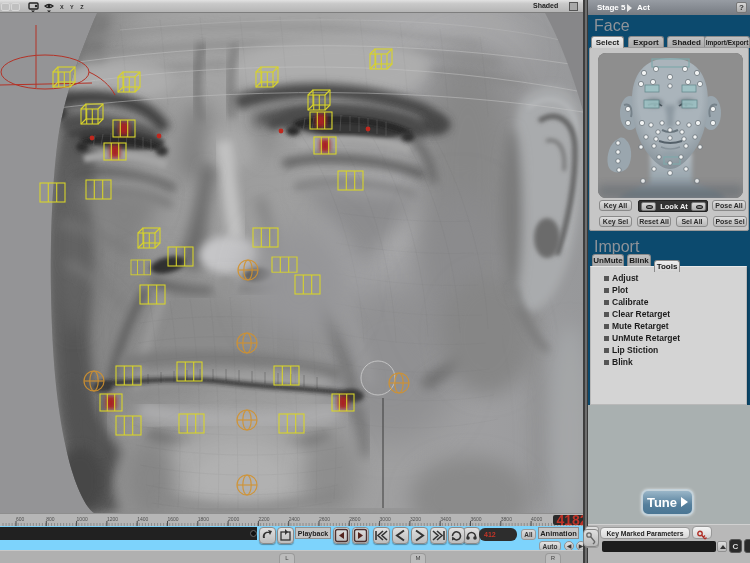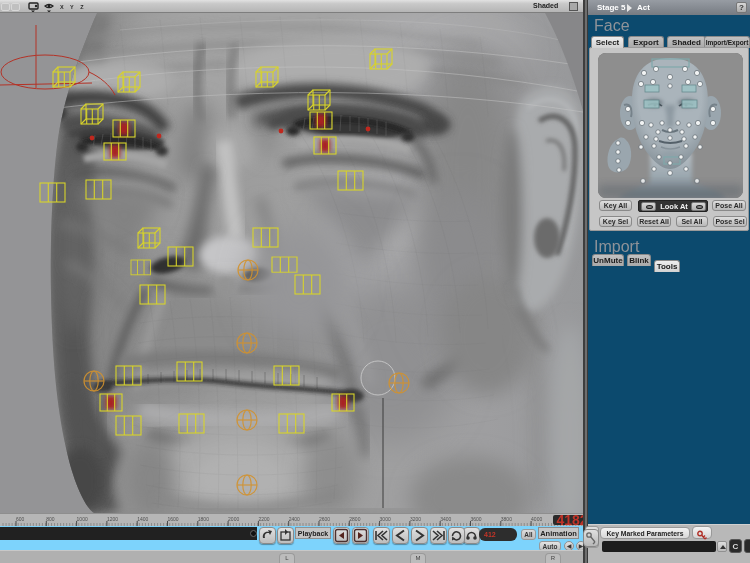--- a/index.html
+++ b/index.html
@@ -918,21 +918,34 @@
       <div class="pbtn" style="left:47px;top:168px;width:34px">Reset All</div>
       <div class="pbtn" style="left:86px;top:168px;width:32px">Sel All</div>
       <div class="pbtn" style="left:123px;top:168px;width:34px">Pose Sel</div>
     </div>
 
     <div class="seclbl" style="top:238px">Import</div>
     <div class="tab active2 tab" style="left:4px;top:254px;width:32px">UnMute</div>
     <div class="tab" style="left:39px;top:254px;width:24px">Blink</div>
     <div class="tab active" style="left:66px;top:260px;width:26px">Tools</div>
 
-
+    <div id="listbox">
+      <div class="li" style="top:6px"><i></i>Adjust</div>
+      <div class="li" style="top:18px"><i></i>Plot</div>
+      <div class="li" style="top:30px"><i></i>Calibrate</div>
+      <div class="li" style="top:42px"><i></i>Clear Retarget</div>
+      <div class="li" style="top:54px"><i></i>Mute Retarget</div>
+      <div class="li" style="top:66px"><i></i>UnMute Retarget</div>
+      <div class="li" style="top:78px"><i></i>Lip Stiction</div>
+      <div class="li" style="top:90px"><i></i>Blink</div>
+    </div>
+
+    <div id="lowerarea">
+      <div id="tune">Tune<span class="tri"></span></div>
+    </div>
 
     <div id="pbottom">
       <div id="lkey"><svg width="12" height="20" viewBox="0 0 12 20">
             <circle cx="4" cy="6" r="2.4" fill="none" stroke="#555" stroke-width="1.4"></circle>
             <path d="M6,8 L10,14 M10,14 L8,16 M8,12 L6.5,13.5" stroke="#555" stroke-width="1.4" fill="none"></path>
           </svg></div>
       <div id="kmp">Key Marked Parameters</div>
       <div id="keybtn2"><svg width="18" height="11" viewBox="0 0 18 11">
             <circle cx="7" cy="3.5" r="2.2" fill="none" stroke="#b03028" stroke-width="1.4"></circle>
             <path d="M8.5,5 L12,9 M12,9 L13.5,7.5 M10.5,7 L12,5.5" stroke="#b03028" stroke-width="1.4" fill="none"></path>

